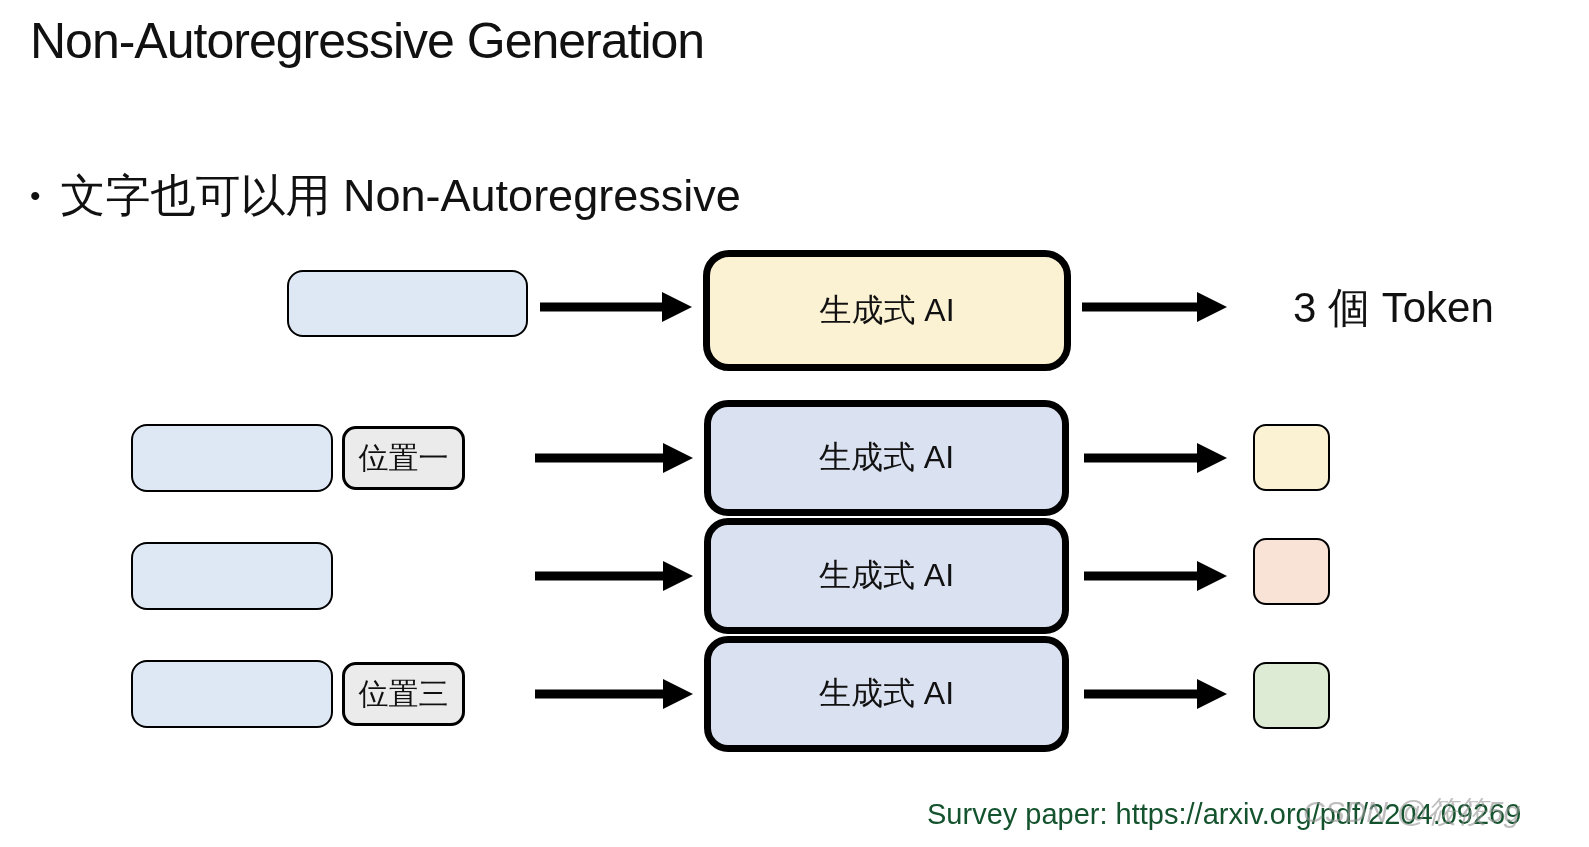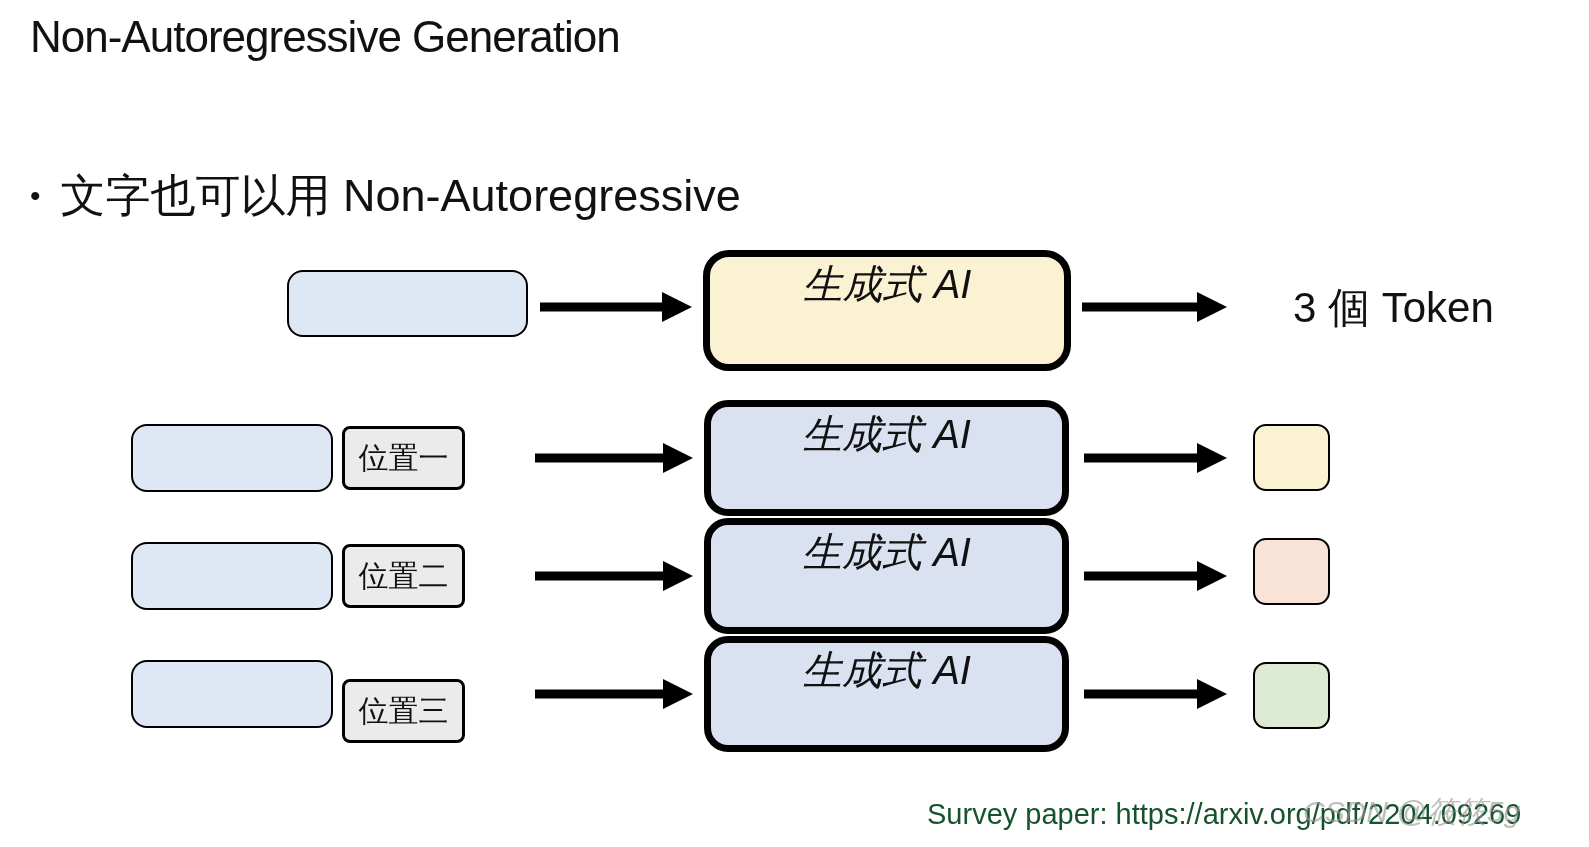--- a/index.html
+++ b/index.html
@@ -12,21 +12,21 @@
     position: relative;
     width: 1589px;
     height: 847px;
     background: #ffffff;
     overflow: hidden;
   }
   .abs { position: absolute; }
 
   .title {
     left: 30px; top: 12px;
-    font-size: 44px;
+    font-size: 50px;
     font-weight: 400;
     letter-spacing: -1px;
     color: #111111;
     white-space: nowrap;
   }
   .bullet-line {
     left: 30px; top: 166px;
     font-size: 45px;
     color: #111111;
     white-space: nowrap;
@@ -46,33 +46,32 @@
   }
   .input-box {
     background: var(--input-box, #DEE8F5);
     border-width: 2px;
     border-radius: 16px;
   }
   .model-box {
     border-width: 7px;
     border-radius: 26px;
     display: flex;
-    align-items: flex-start;
+    align-items: center;
     justify-content: center;
-    font-size: 40px;
-    color: #111111;
-    white-space: nowrap;
-    font-style: italic;
+    font-size: 32px;
+    color: #111111;
+    white-space: nowrap;
   }
   .model-single { background: var(--model-single, #FBF1D3); }
   .model-parallel { background: var(--model-parallel, #DAE1F0); border-radius: 24px; }
   .pos-box {
     background: var(--position-box, #EBEBEB);
     border-width: 3px;
-    border-radius: 8px;
+    border-radius: 14px;
     display: flex;
     align-items: center;
     justify-content: center;
     font-size: 30px;
     color: #111111;
     white-space: nowrap;
   }
   .token-box {
     border-width: 2px;
     border-radius: 13px;
@@ -163,38 +162,35 @@
   <div class="abs box model-box model-parallel" style="left:704px; top:400px; width:365px; height:116px;">
     <span>生成式 AI</span>
   </div>
   <div class="abs arrow" style="left:1084px; top:443px; width:143px;">
     <span class="shaft"></span>
     <span class="head"></span>
   </div>
   <div class="abs box token-box" style="left: 1253px; top: 424px; width: 77px; height: 67px; background: rgb(251, 241, 211);"></div>
 
   <div class="abs box input-box" style="left:131px; top:542px; width:202px; height:68px;"></div>
-  <div class="abs box pos-box" style="left:342px; top:544px; width:123px; height:64px;">
-    <span>位置二</span>
-  </div>
   <div class="abs arrow" style="left:535px; top:561px; width:158px;">
     <span class="shaft"></span>
     <span class="head"></span>
   </div>
   <div class="abs box model-box model-parallel" style="left:704px; top:518px; width:365px; height:116px;">
     <span>生成式 AI</span>
   </div>
   <div class="abs arrow" style="left:1084px; top:561px; width:143px;">
     <span class="shaft"></span>
     <span class="head"></span>
   </div>
   <div class="abs box token-box" style="left: 1253px; top: 538px; width: 77px; height: 67px; background: rgb(249, 226, 214);"></div>
 
   <div class="abs box input-box" style="left:131px; top:660px; width:202px; height:68px;"></div>
-  <div class="abs box pos-box" style="left:342px; top:662px; width:123px; height:64px;margin-top:17px;">
+  <div class="abs box pos-box" style="left:342px; top:662px; width:123px; height:64px;">
     <span>位置三</span>
   </div>
   <div class="abs arrow" style="left:535px; top:679px; width:158px;">
     <span class="shaft"></span>
     <span class="head"></span>
   </div>
   <div class="abs box model-box model-parallel" style="left:704px; top:636px; width:365px; height:116px;">
     <span>生成式 AI</span>
   </div>
   <div class="abs arrow" style="left:1084px; top:679px; width:143px;">

